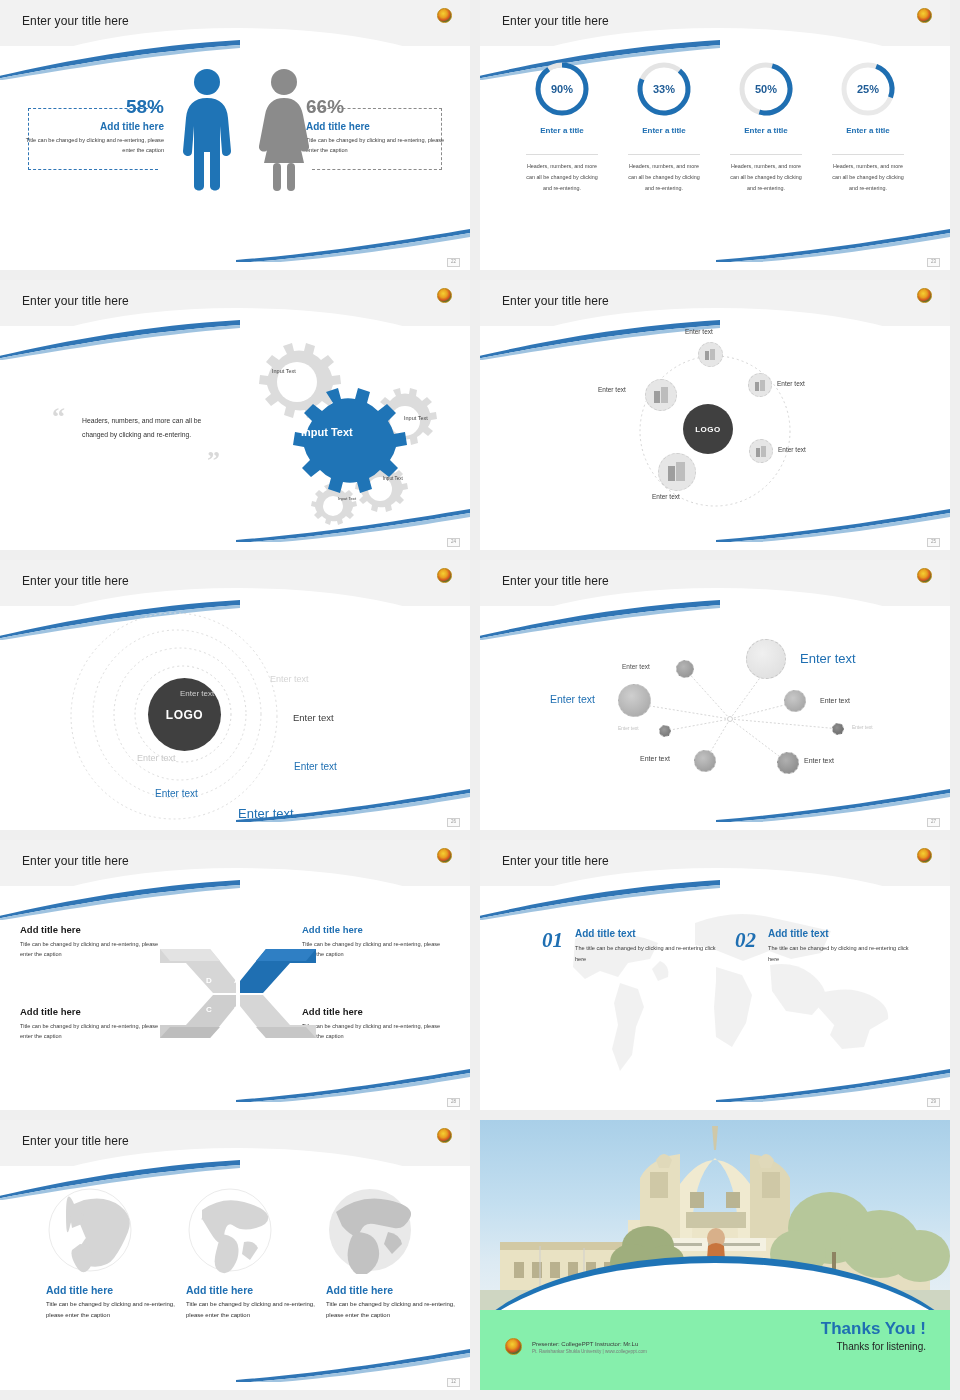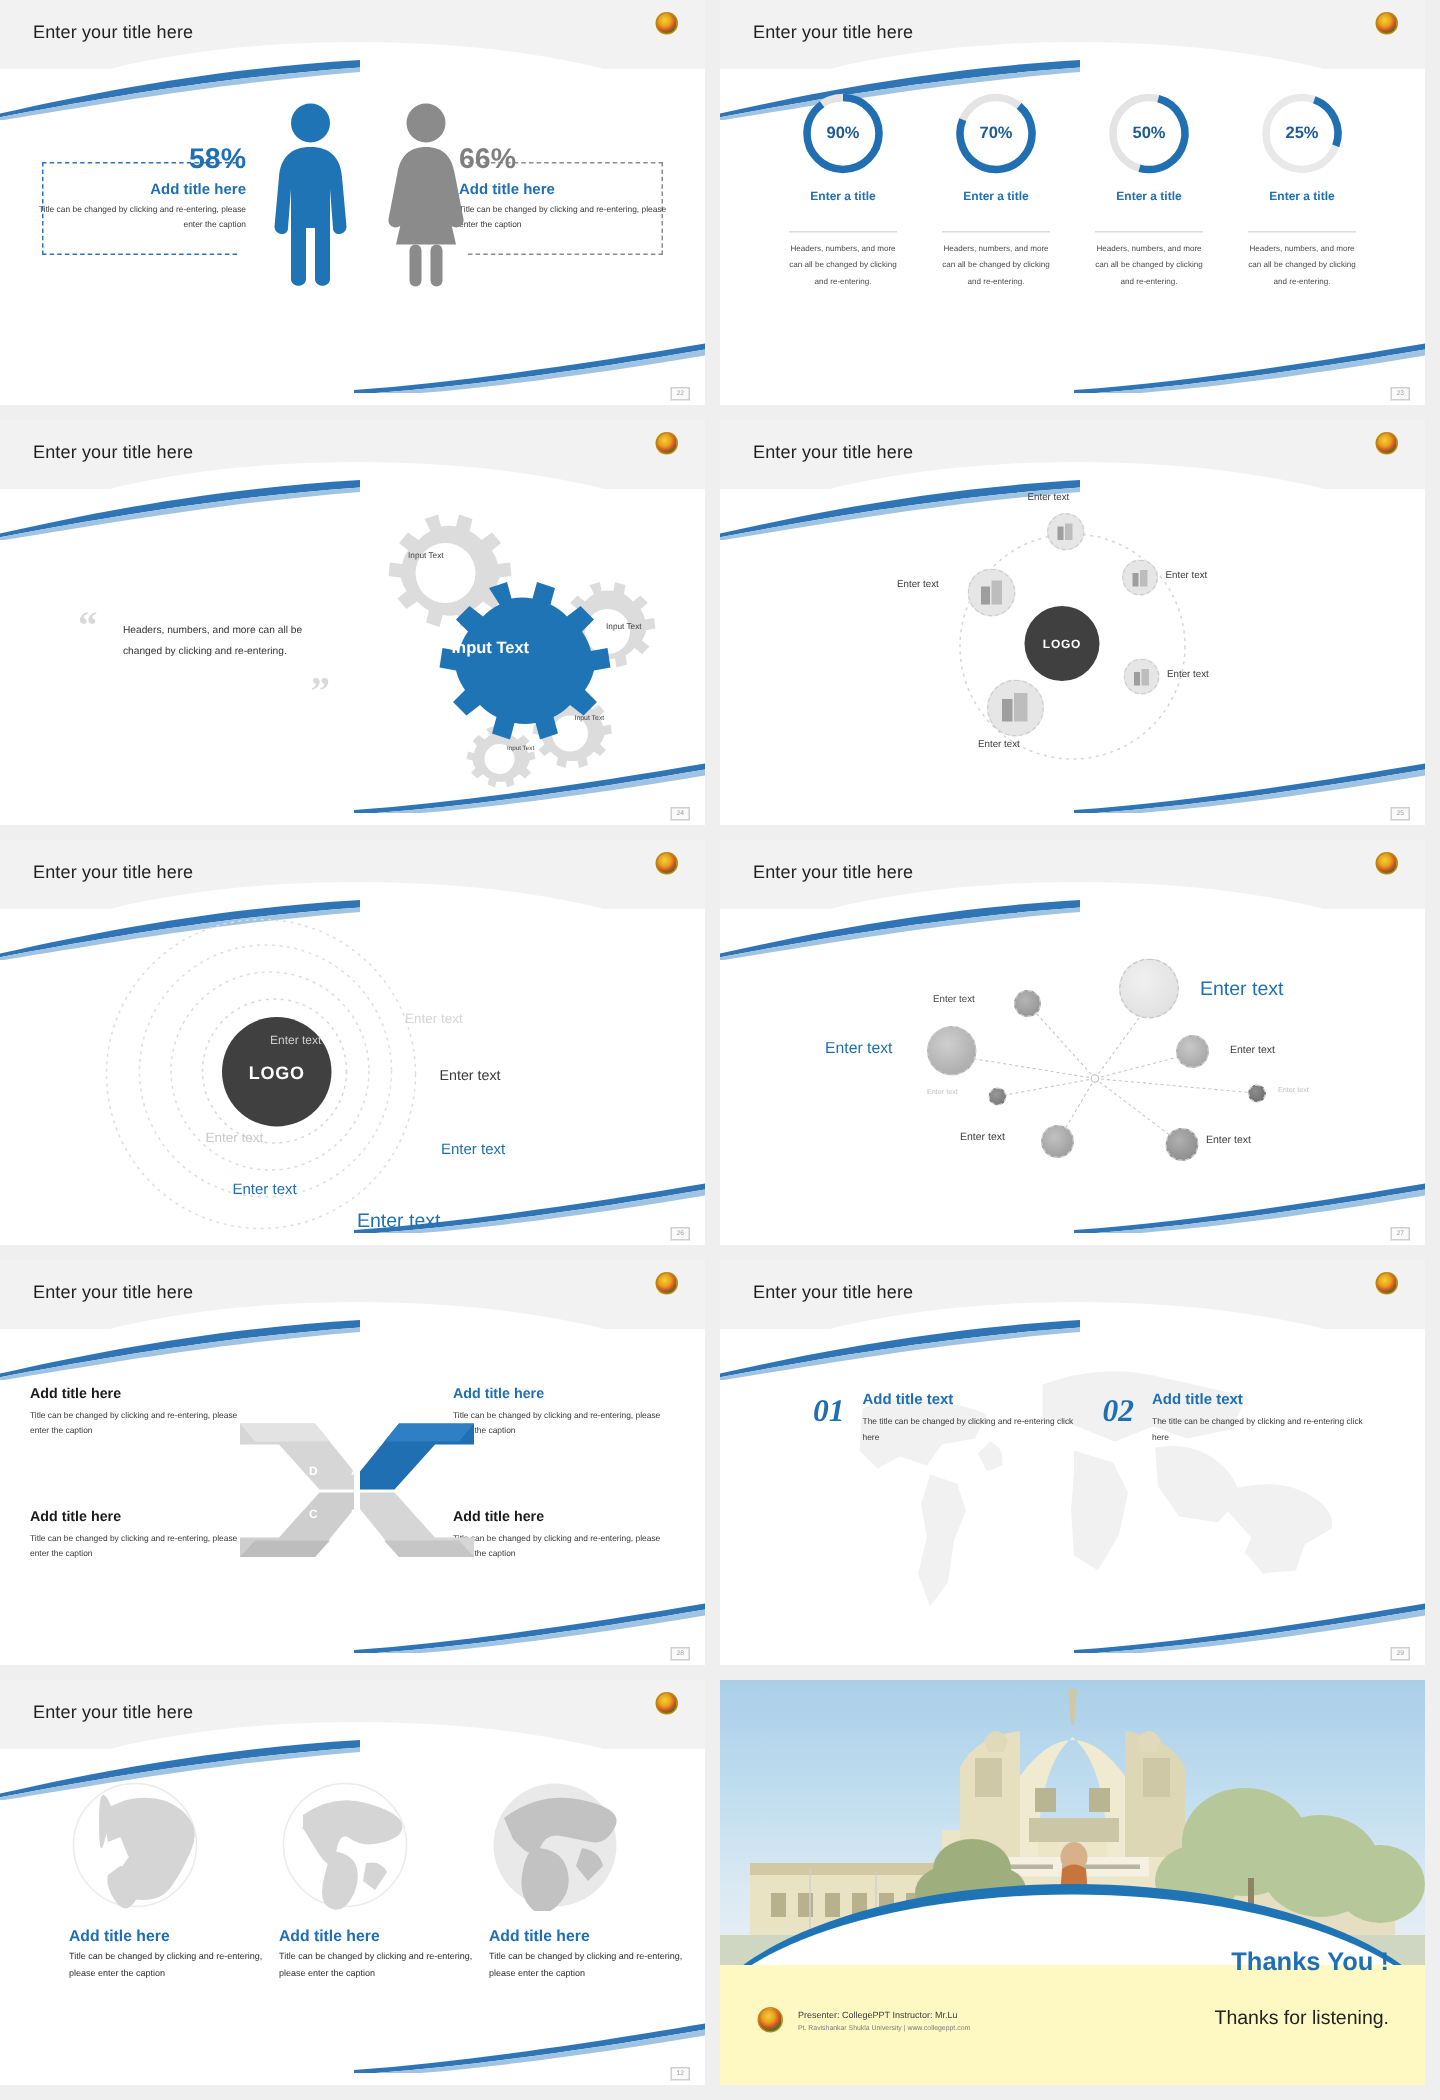--- a/index.html
+++ b/index.html
@@ -128,36 +128,36 @@
   .s8-blk { position:absolute; }
   .s8-h { font-size:10px; font-weight:bold; color:#1f6fb2; }
   .s8-p { font-size:5.6px; color:#3a3a3a; line-height:1.9; margin-top:4px; }
 
   
   .g-col { position:absolute; width:130px; }
   .g-h { font-size:10.5px; font-weight:bold; color:#1f6fb2; margin-top:6px; }
   .g-p { font-size:6px; color:#2e2e2e; line-height:1.75; margin-top:3px; }
 
   
-  .s10 { background:#fef9c3; }
+  .s10 { background:#86efac; }
   .photo { position:absolute; left:0; top:0; width:470px; height:190px;
     overflow:hidden; }
   .sky { position:absolute; inset:0;
     background:linear-gradient(#a9cfe8 0%, #c4dff0 45%, #dceaf3 75%, #e8f0f5 100%); }
   .bldg { position:absolute; background:#e8e2c4; }
   .photo-mask { position:absolute; left:-20px; bottom:-58px;
     width:510px; height:110px; background:#fff;
     border-radius:50% 50% 0 0 / 100% 100% 0 0; }
   .blue-arc { position:absolute; left:-20px; bottom:-56px;
     width:510px; height:110px; background:transparent;
     border-top:7px solid #1f74b6;
     border-radius:50% 50% 0 0 / 100% 100% 0 0; }
   .thanks { position:absolute; right:24px; bottom:38px; text-align:right; }
   .thanks-big { font-size:17px; font-weight:bold; color:#1f6fb2; }
-  .thanks-sub { font-size:13px; color:#222; margin-top:19px;text-align:right; }
+  .thanks-sub { font-size:10px; color:#222; margin-top:2px;text-align:right; }
   .presenter { position:absolute; left:52px; bottom:36px; }
   .pres-1 { font-size:6px; color:#3a3a3a; }
   .pres-2 { font-size:4.6px; color:#7a7a7a; margin-top:2px; }
   .pres-logo { position:absolute; left:25px; bottom:35px;
     width:17px; height:17px; border-radius:50%;
     background: radial-gradient(circle at 42% 35%, #f5d033 0%, #e8a020 32%, #d4521f 55%, #1a7a3c 78%, #c9a227 100%);
     border:1px solid #c08a12; }
 </style>
 </head>
 <body>
@@ -244,21 +244,21 @@
           </div>
           <div class="donut-title">Enter a title</div>
           <div class="donut-desc">Headers, numbers, and more can all be changed by clicking and re-entering.</div>
         </div>
         <div class="donut-col">
           <div class="donut">
             <svg width="58" height="58" viewBox="0 0 58 58">
               <circle cx="29" cy="29" r="24" fill="none" stroke="#e4e4e4" stroke-width="5"></circle>
               <circle cx="29" cy="29" r="24" fill="none" stroke="#1f6fb2" stroke-width="5" stroke-dasharray="105.6 45.2" stroke-linecap="butt" transform="rotate(-50 29 29)"></circle>
             </svg>
-            <div class="val">70%</div>
+            <div class="val">33%</div>
           </div>
           <div class="donut-title">Enter a title</div>
           <div class="donut-desc">Headers, numbers, and more can all be changed by clicking and re-entering.</div>
         </div>
         <div class="donut-col">
           <div class="donut">
             <svg width="58" height="58" viewBox="0 0 58 58">
               <circle cx="29" cy="29" r="24" fill="none" stroke="#e4e4e4" stroke-width="5"></circle>
               <circle cx="29" cy="29" r="24" fill="none" stroke="#1f6fb2" stroke-width="5" stroke-dasharray="75.4 75.4" stroke-linecap="butt" transform="rotate(-75 29 29)"></circle>
             </svg>

